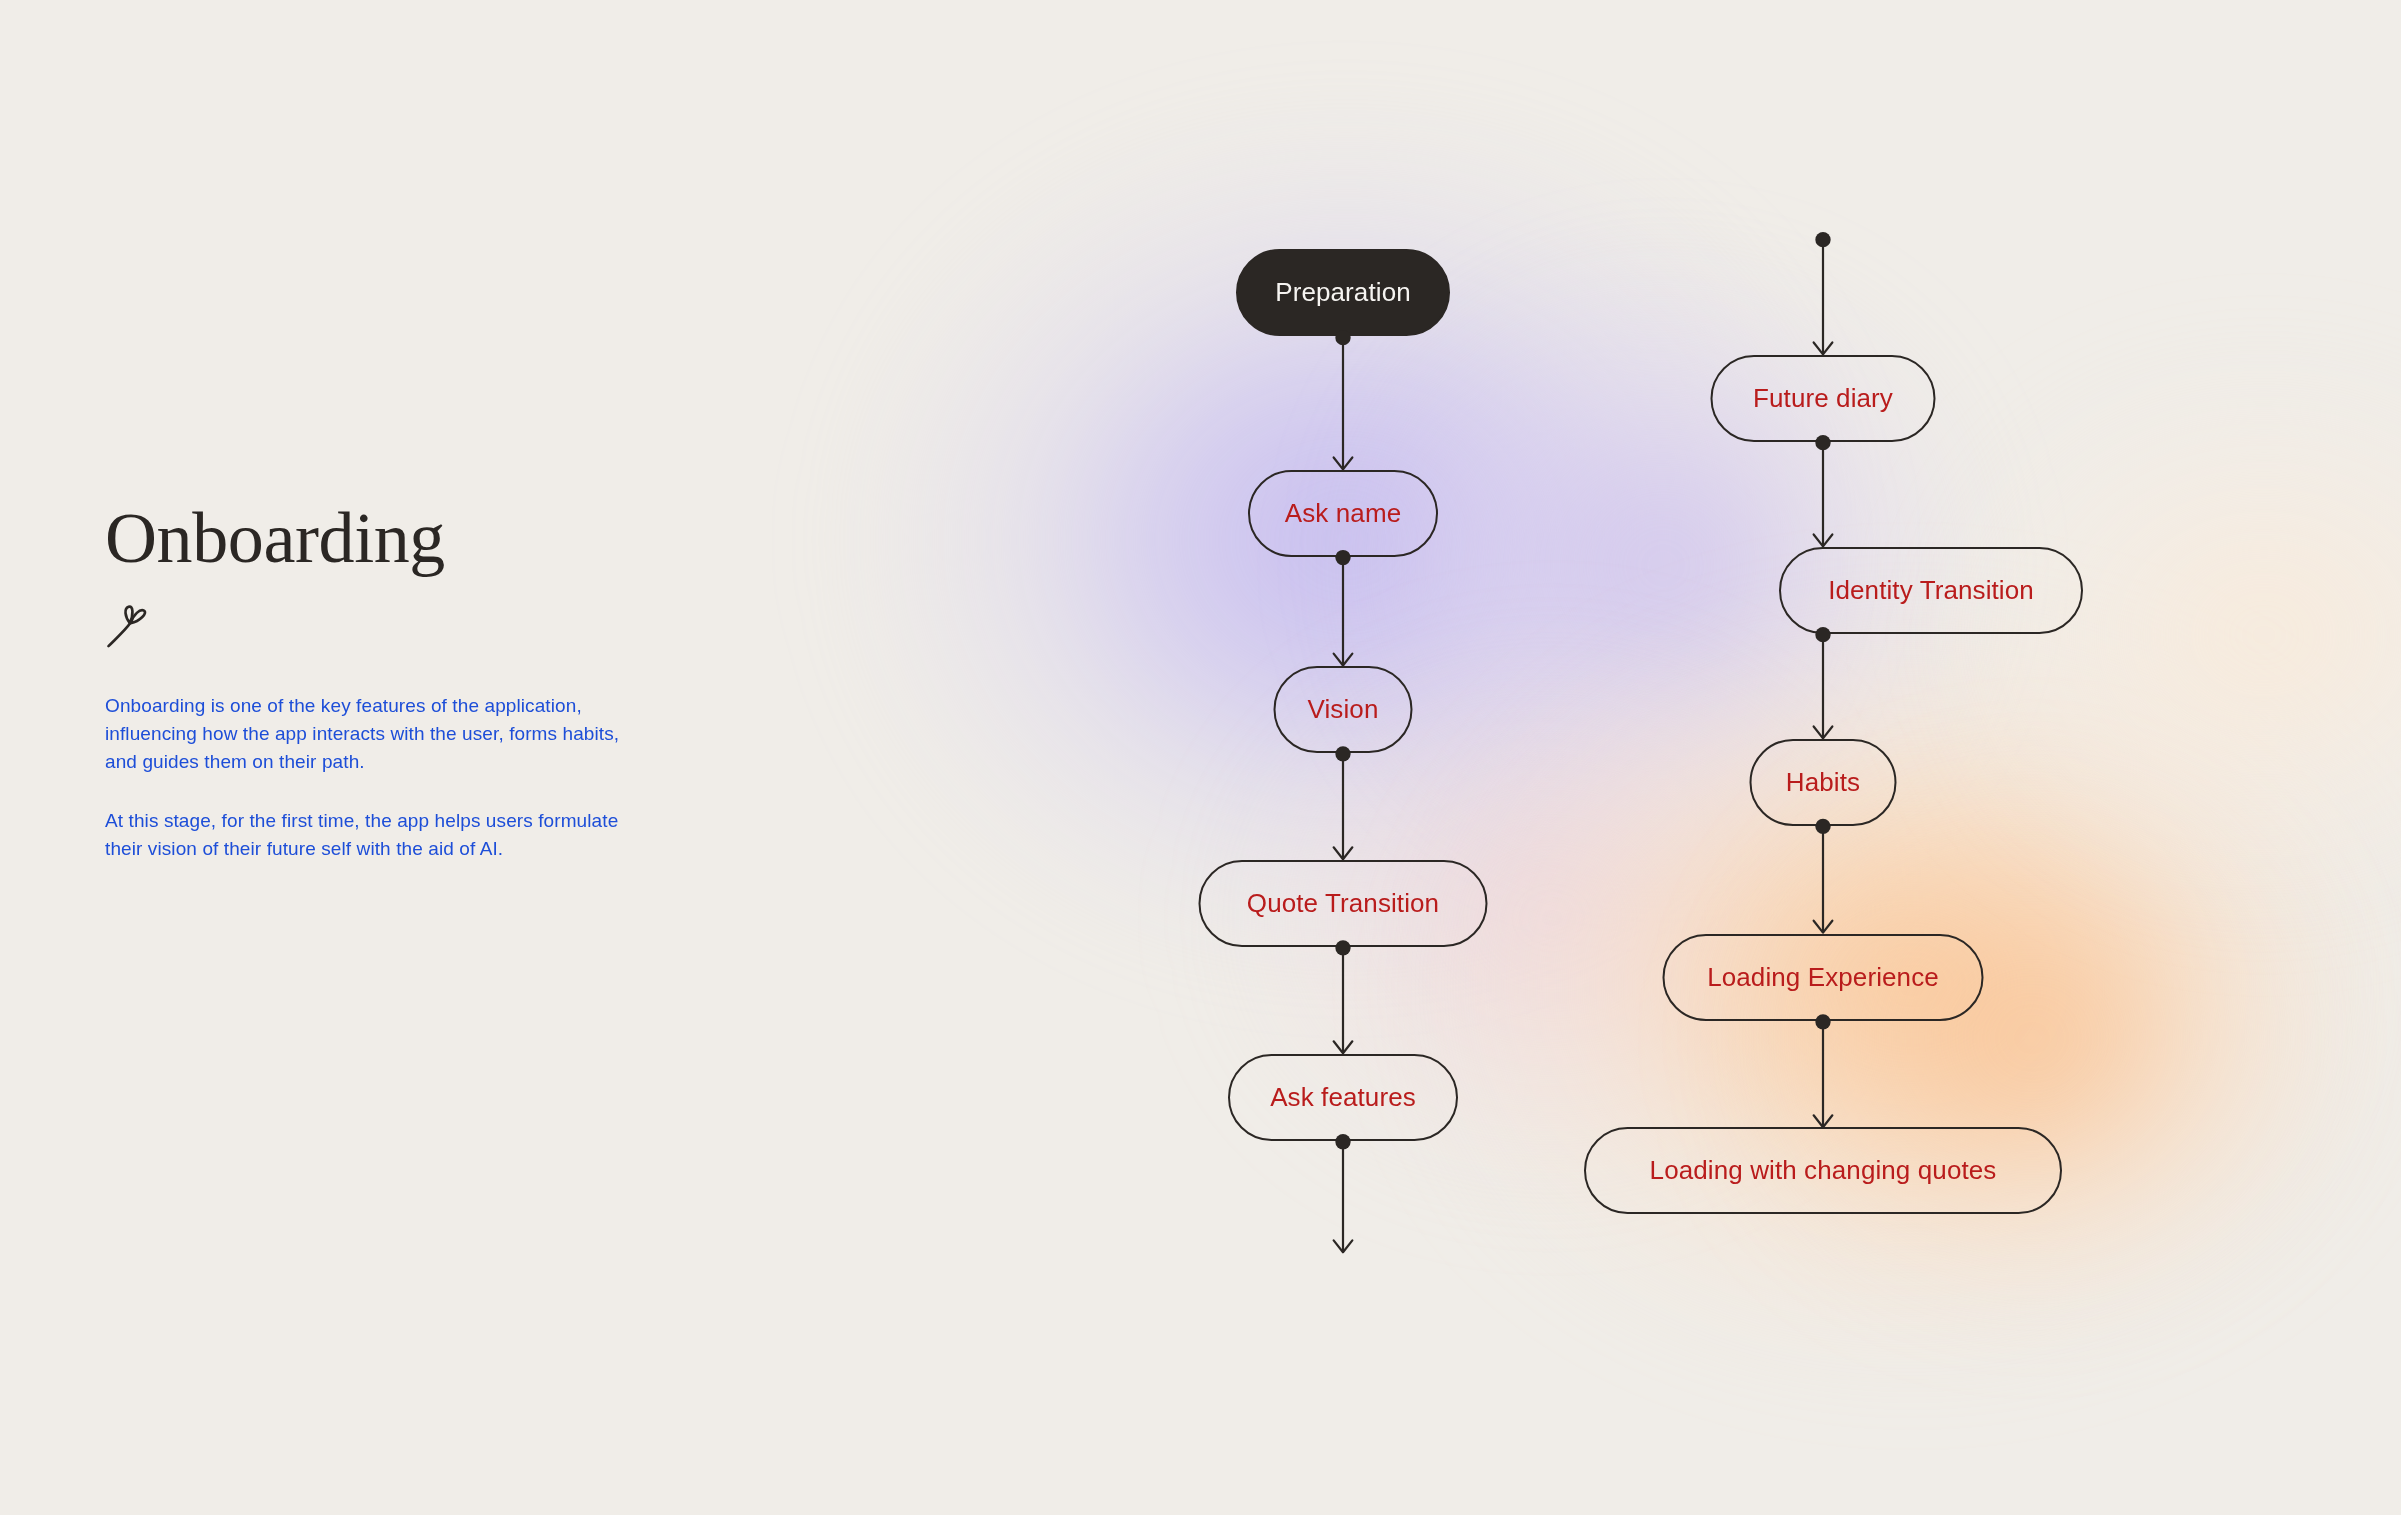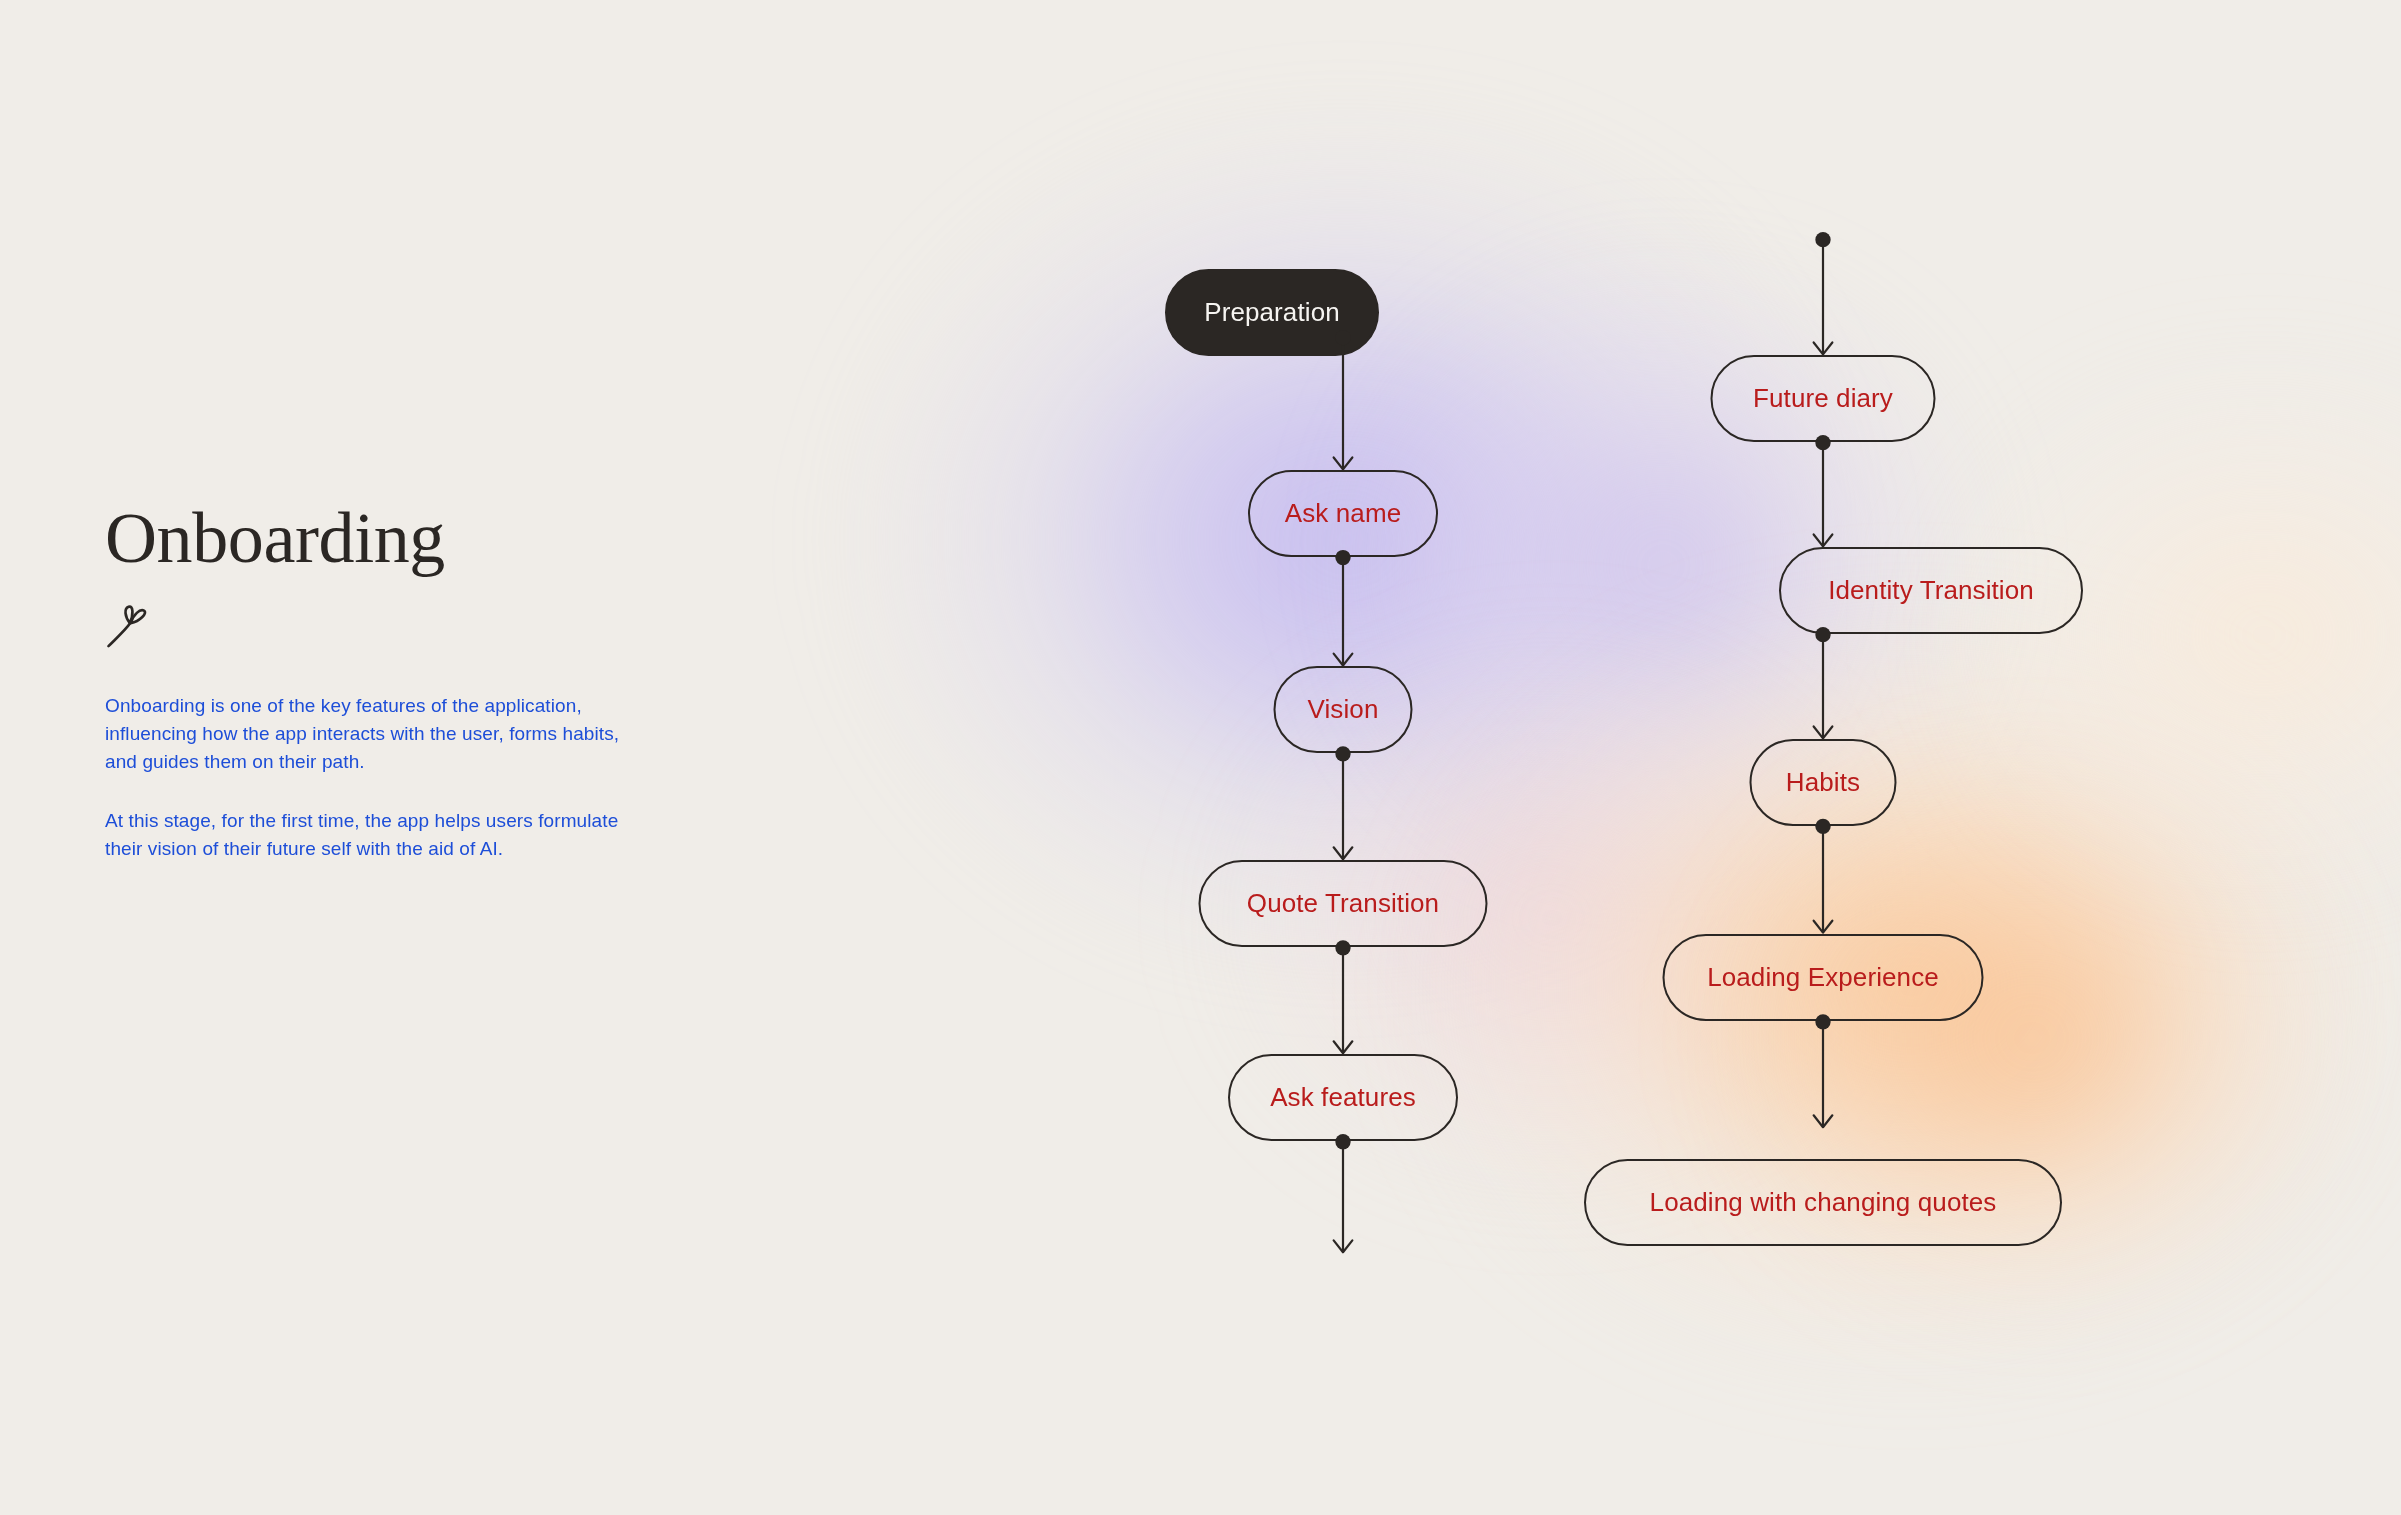--- a/index.html
+++ b/index.html
@@ -176,21 +176,21 @@
         <path d="M29.5 27 C24 35, 14 44, 4 54" stroke="#2b2724" stroke-width="3.1" stroke-linecap="round" fill="none"></path>
       </svg>
     </span>
   </div>
   <p class="intro-para" id="intro-para-1">Onboarding is one of the key features of the application, influencing how the app interacts with the user, forms habits, and guides them on their path.</p>
   <p class="intro-para" id="intro-para-2">At this stage, for the first time, the app helps users formulate their vision of their future self with the aid of AI.</p>
 </div>
 
 <div id="flow">
     <div class="flow-column" id="flow-column-onboarding" style="left: 0px;">
-      <div class="node node-filled" style="left: 1272px; top: 249px; width: 214px; margin-top: 20px;">
+      <div class="node node-filled" style="left: 1343px; top: 249px; width: 214px;">
         <span>Preparation</span>
       </div>
       <div class="connector" style="left: 1343px; top: 320px; height: 167px;">
         <svg width="34" height="167" viewBox="0 0 40 195">
           <line x1="20" y1="20" x2="20" y2="175" stroke="#2b2724" stroke-width="2.6" stroke-linecap="butt"></line>
           <circle cx="20" cy="20" r="9" fill="#2b2724"></circle>
           <path d="M 9 161 L 20 175 L 31 161" stroke="#2b2724" stroke-width="2.6" fill="none" stroke-linecap="round" stroke-linejoin="round"></path>
         </svg>
       </div>
       <div class="node" style="left: 1343px; top: 470px; width: 190px;">
@@ -275,18 +275,18 @@
       <div class="node" style="left: 1823px; top: 934px; width: 321px;">
         <span>Loading Experience</span>
       </div>
       <div class="connector" style="left: 1823px; top: 1004px; height: 141px;">
         <svg width="34" height="141" viewBox="0 0 40 164">
           <line x1="20" y1="20" x2="20" y2="144" stroke="#2b2724" stroke-width="2.6" stroke-linecap="butt"></line>
           <circle cx="20" cy="20" r="9" fill="#2b2724"></circle>
           <path d="M 9 130 L 20 144 L 31 130" stroke="#2b2724" stroke-width="2.6" fill="none" stroke-linecap="round" stroke-linejoin="round"></path>
         </svg>
       </div>
-      <div class="node" style="left: 1823px; top: 1127px; width: 478px; margin-top: 32px;">
+      <div class="node" style="left: 1823px; top: 1127px; width: 478px;">
         <span>Loading with changing quotes</span>
       </div>
     </div>
   </div>
 
 
 </body></html>

